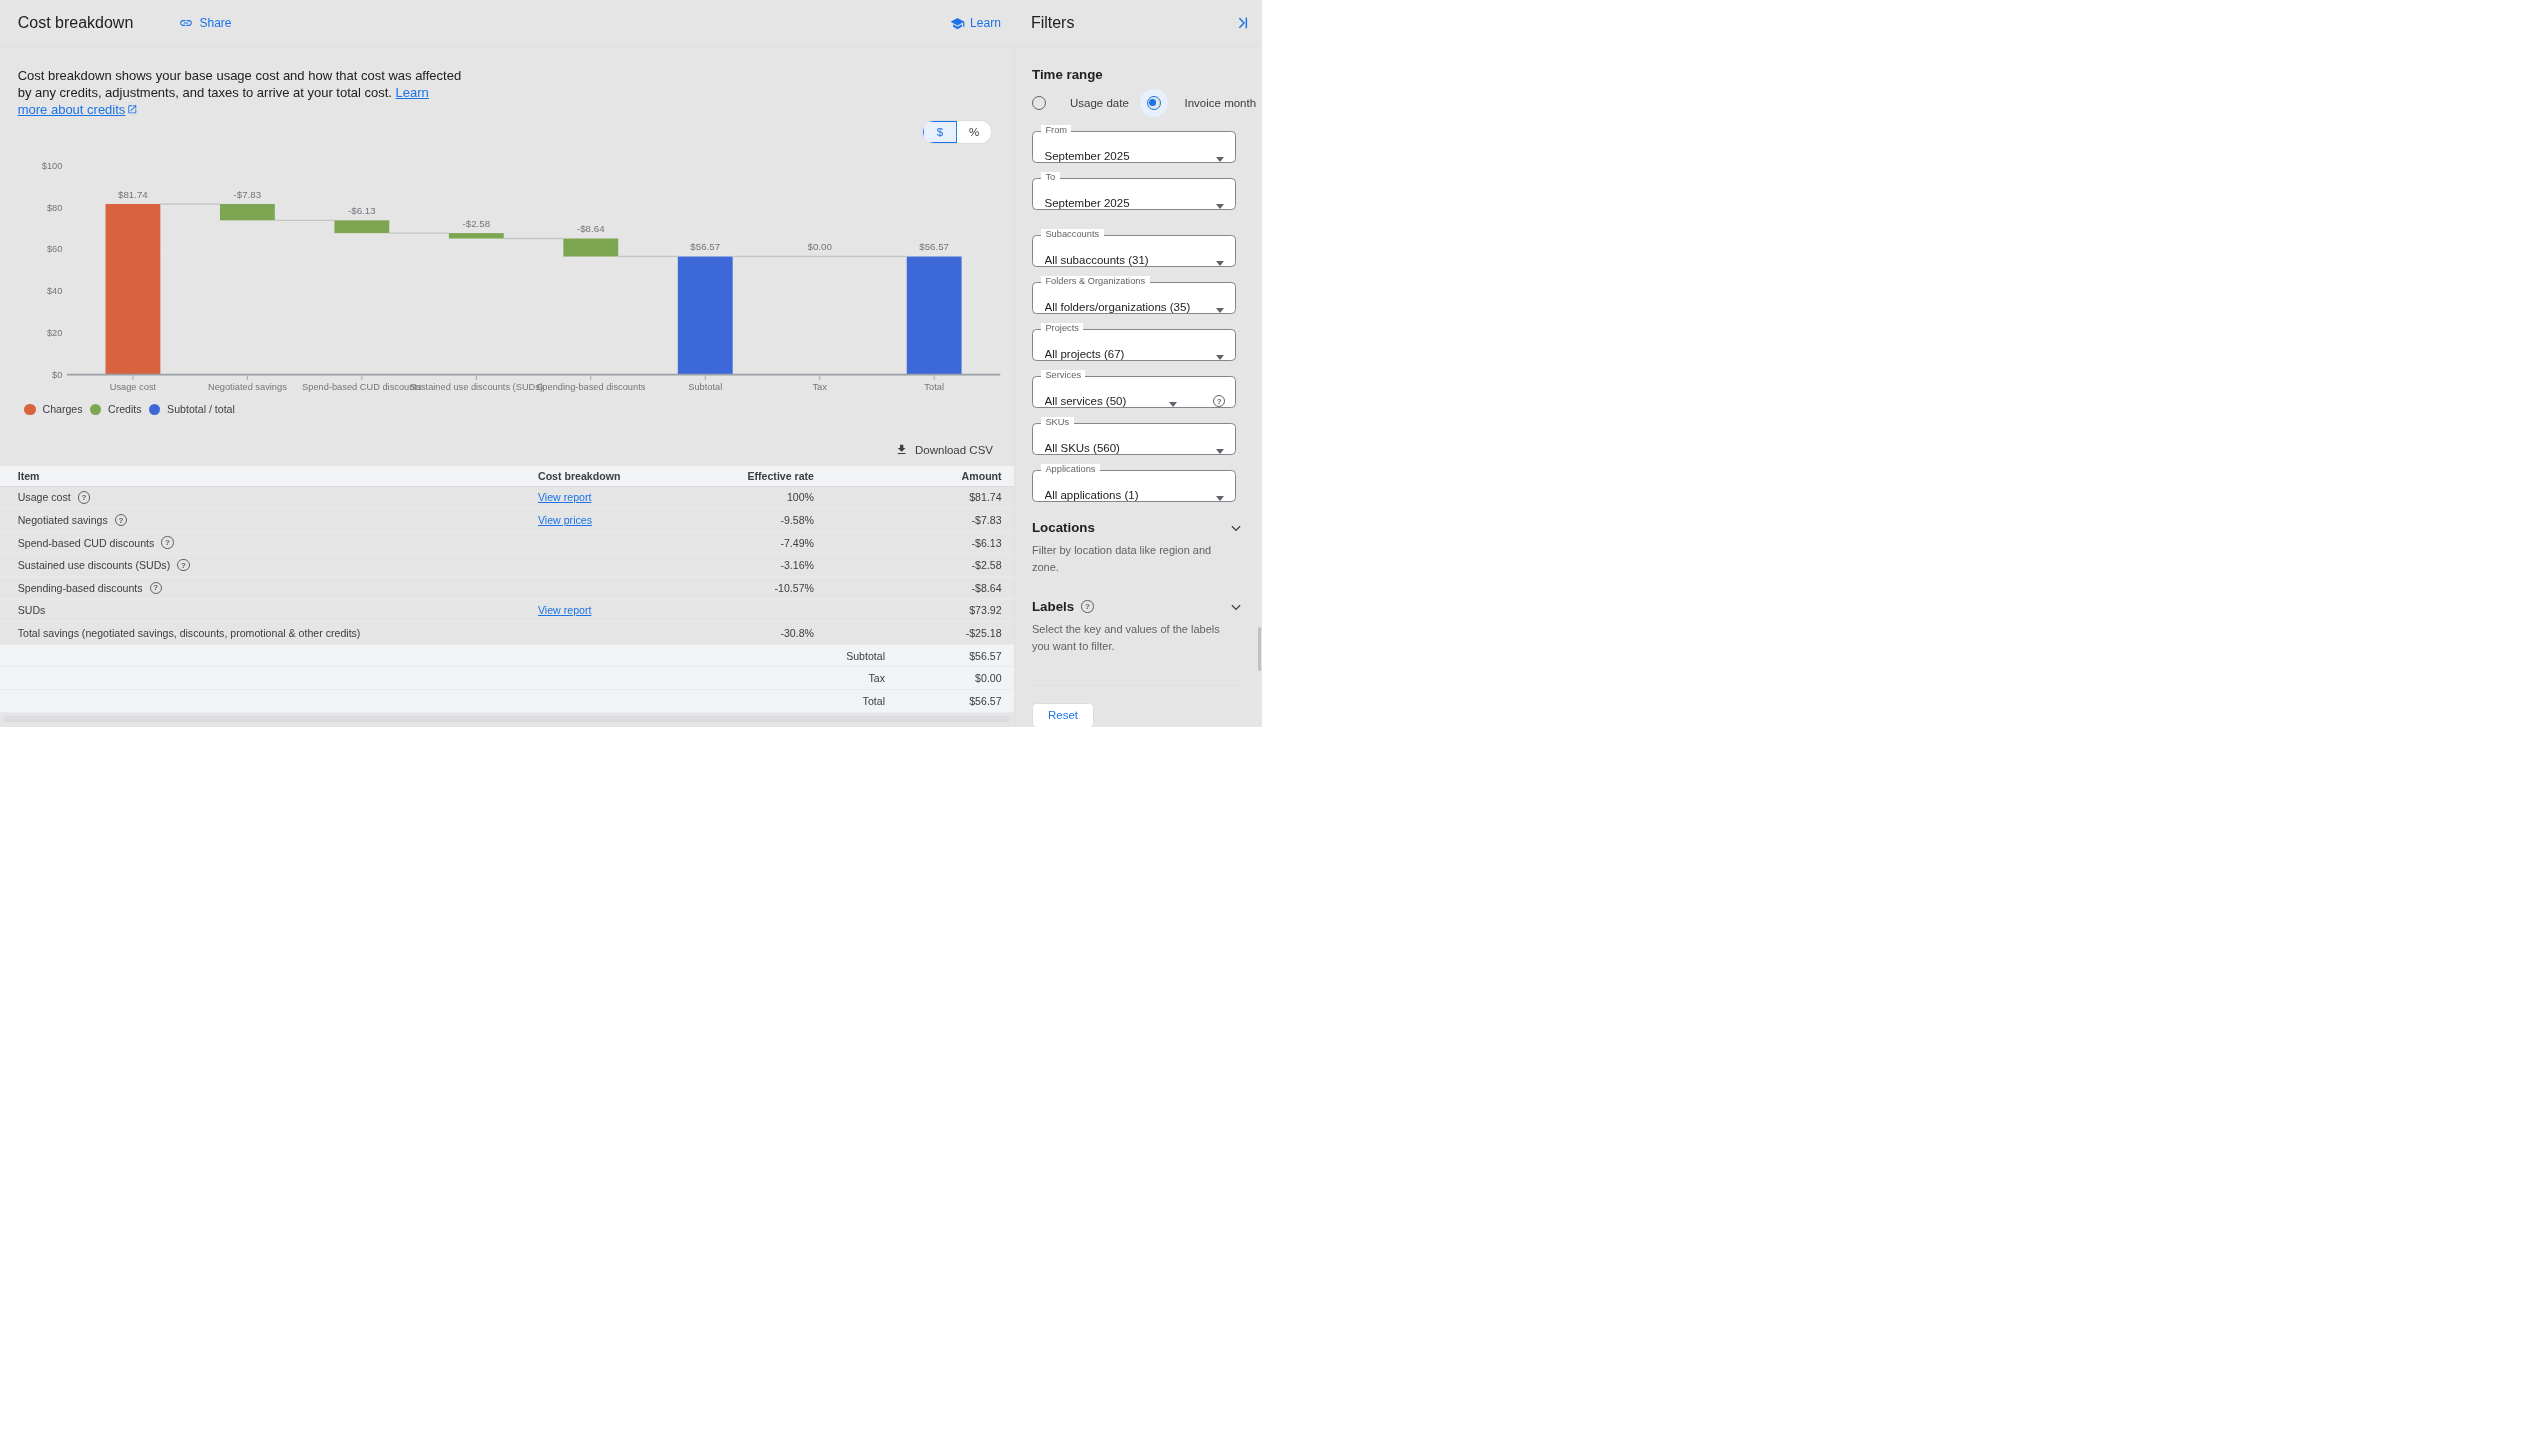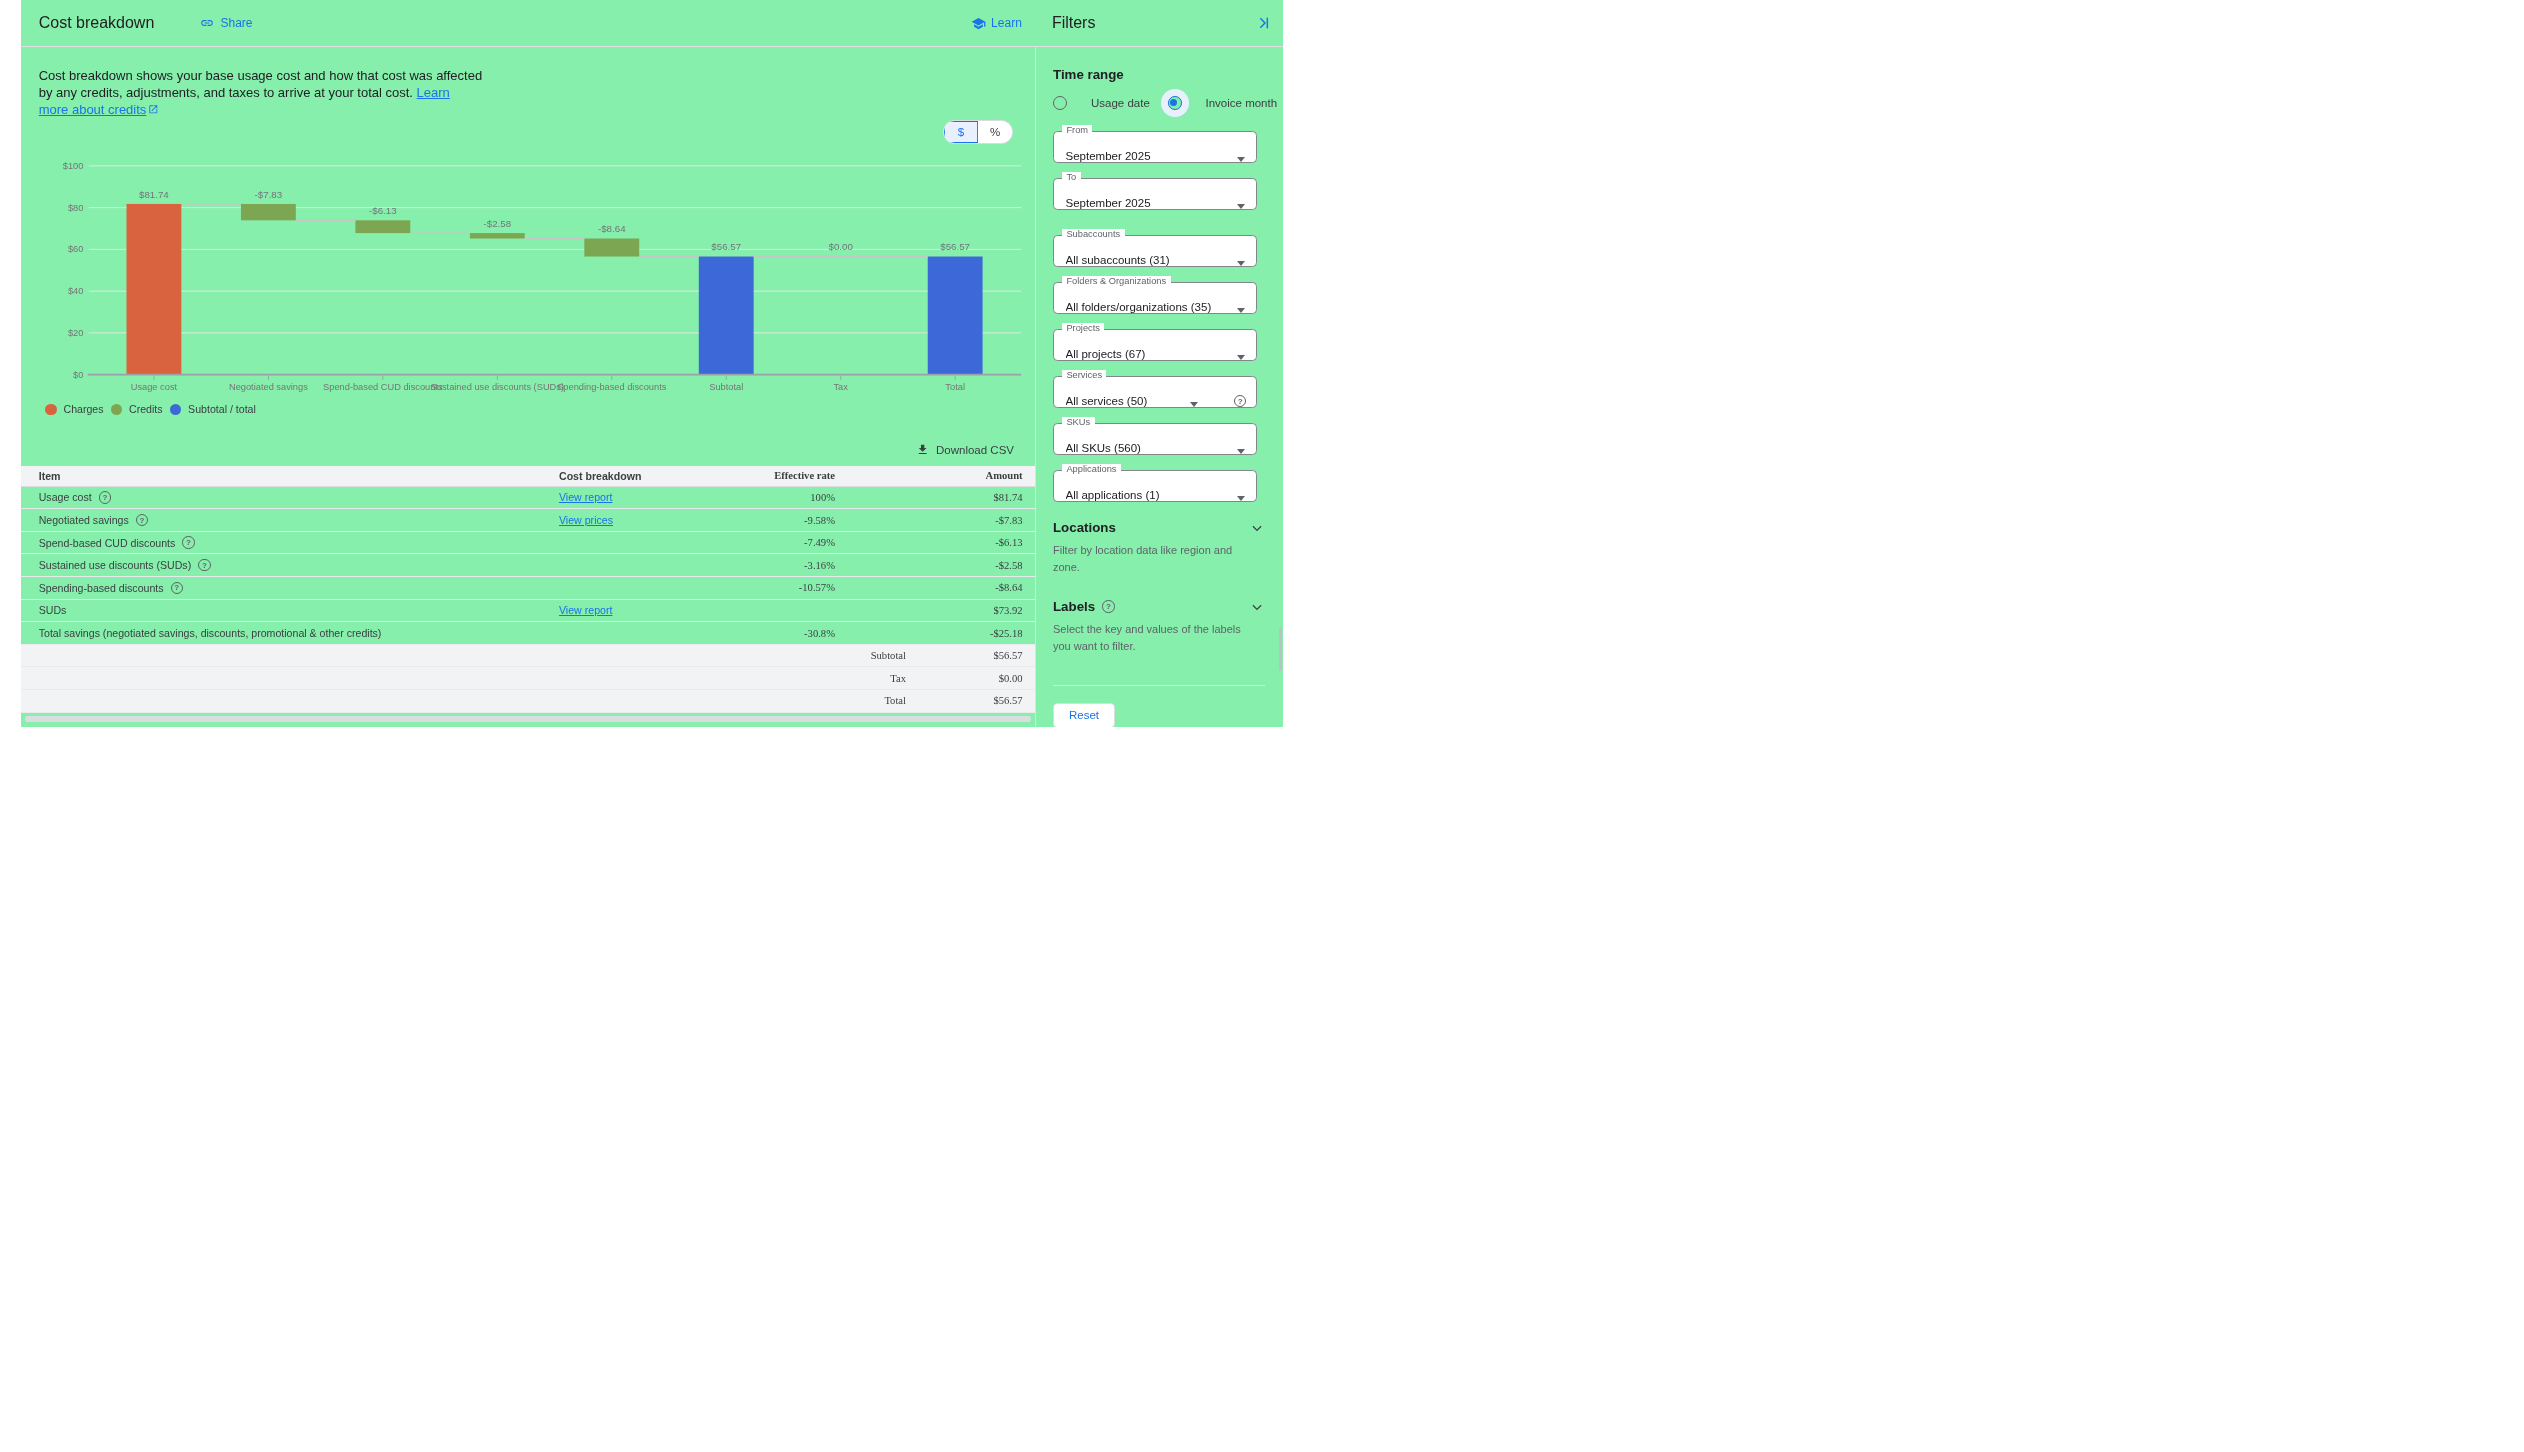--- a/index.html
+++ b/index.html
@@ -1,18 +1,18 @@
 <!DOCTYPE html>
 <html style="font-size:14px"><head>
 <meta charset="utf-8">
 <style>
   * { margin:0; padding:0; box-sizing:border-box; }
   html,body { background:#fff; }
   body { font-family:"Liberation Sans", sans-serif; color:#3c4043; }
-  .page { position:relative; width:1262px; height:727px; background:#86efac; overflow:hidden;margin-left:21px; }
+  .page { position:relative; width:1262px; height:727px; background:#e5e5e5; overflow:hidden; }
 
   
   .topbar { display:flex; height:47px; }
   .topbar-main { width:1014px; display:flex; align-items:center; border-bottom:0.9px solid #e0e0e0; }
   .topbar-panel { width:249px; display:flex; align-items:center; border-bottom:0.9px solid #e0e0e0; }
   .page-title { font-size:16px; color:#202124; margin-left:17.7px; }
   .share-btn { display:flex; align-items:center; gap:6.2px; margin-left:46px; color:#1a73e8; font-size:12px; font-weight:500; cursor:pointer; }
   .learn-btn { display:flex; align-items:center; gap:5.3px; margin-left:auto; margin-right:12.4px; color:#1a73e8; font-size:12px; font-weight:500; cursor:pointer; }
   .filters-title { font-size:16px; color:#202124; margin-left:17.7px; }
   .collapse-btn { margin-left:auto; margin-right:12.4px; cursor:pointer; display:flex; }
@@ -38,21 +38,21 @@
   .legend-dot { width:11.5px; height:11.5px; border-radius:50%; }
 
   
   .download-row { display:flex; justify-content:flex-end; margin:26.6px 21px 0 0; }
   .download-btn { display:flex; align-items:center; gap:7px; font-size:11.5px; font-weight:500; color:#3c4043; cursor:pointer; }
   .table { margin-top:8.9px; width:1014px; font-size:10.6px; }
   .trow { display:grid; grid-template-columns:538px 108px 168px 71px 1fr; align-items:center; height:22.6px; border-bottom:0.9px solid #e8eaed; }
   .trow.thead { background:#f1f3f4; height:21px; font-weight:600; color:#3c4043; border-bottom:0.9px solid #dadce0; }
   .trow.gray { background:#f1f3f4; }
   .c-item { padding-left:17.7px; display:flex; align-items:center; gap:7px; }
-  .c-rate, .c-label, .c-amount { text-align:right;font-family:Liberation Serif, serif; }
+  .c-rate, .c-label, .c-amount { text-align:right; }
   .c-amount { padding-right:12.4px; }
   .table a { color:#1a73e8; text-decoration:underline; cursor:pointer; }
   .help { width:12.4px; height:12.4px; min-width:12.4px; border:1.2px solid #5f6368; border-radius:50%; color:#5f6368; font-size:8px; font-weight:700; display:inline-flex; align-items:center; justify-content:center; cursor:pointer; }
   .hscrollbar { position:absolute; left:3.5px; bottom:5.3px; width:1006px; height:5.3px; border-radius:2.7px; background:#dadce0; cursor:pointer; }
 
   
   .f-heading { margin-top:20.4px; font-size:13.3px; font-weight:600; color:#202124; }
   .sec-heading { display:flex; align-items:center; justify-content:space-between; padding-right:19.5px; font-size:13.3px; font-weight:600; color:#202124; }
   .radio-row { display:flex; align-items:center; gap:17.7px; margin-top:14px; }
   .radio-opt { display:flex; align-items:center; gap:24px; font-size:11.5px; color:#3c4043; cursor:pointer; }

